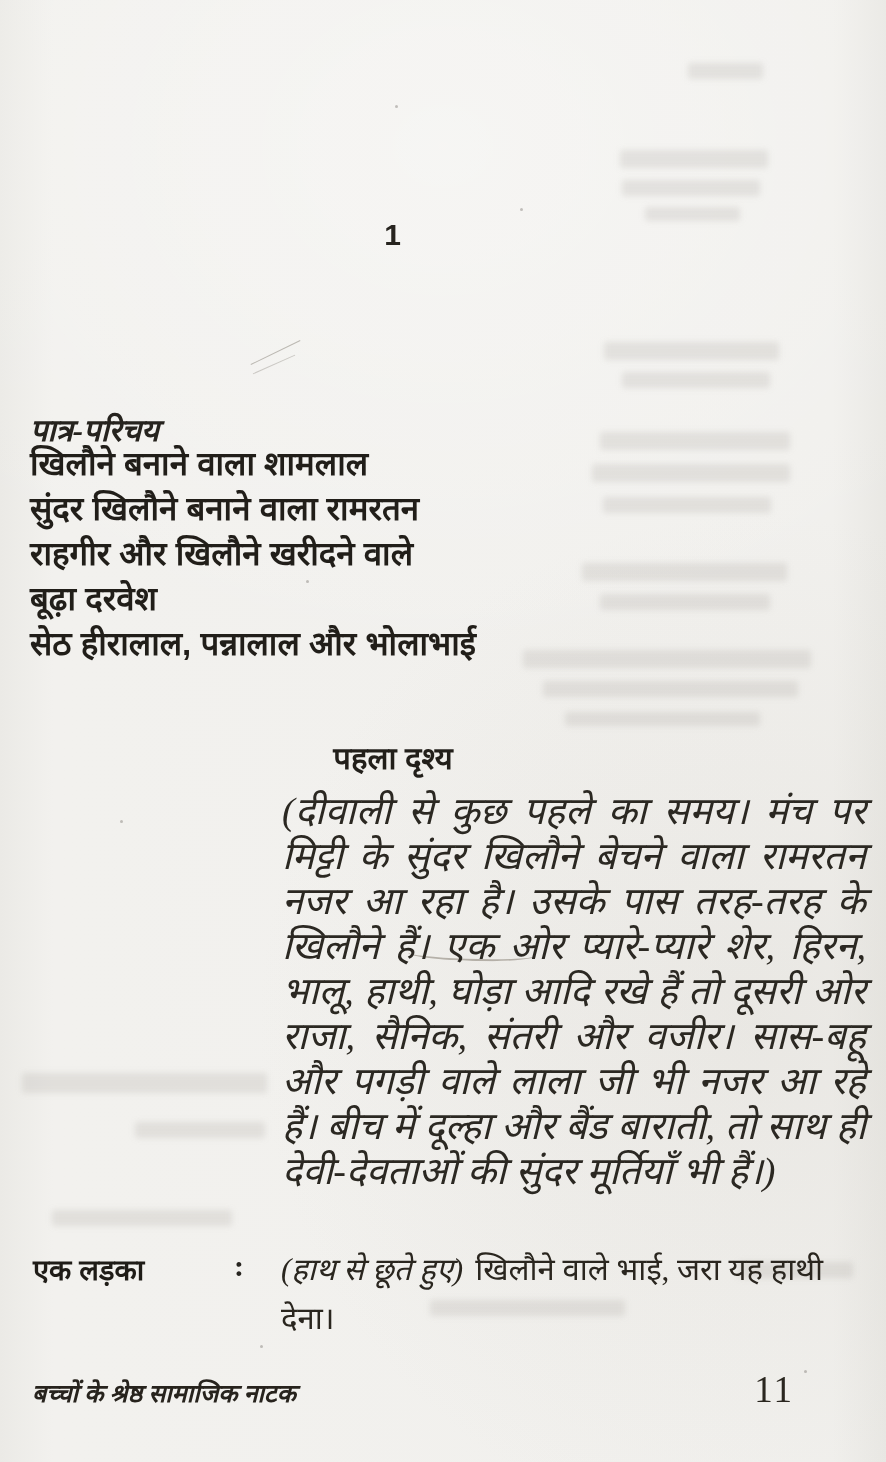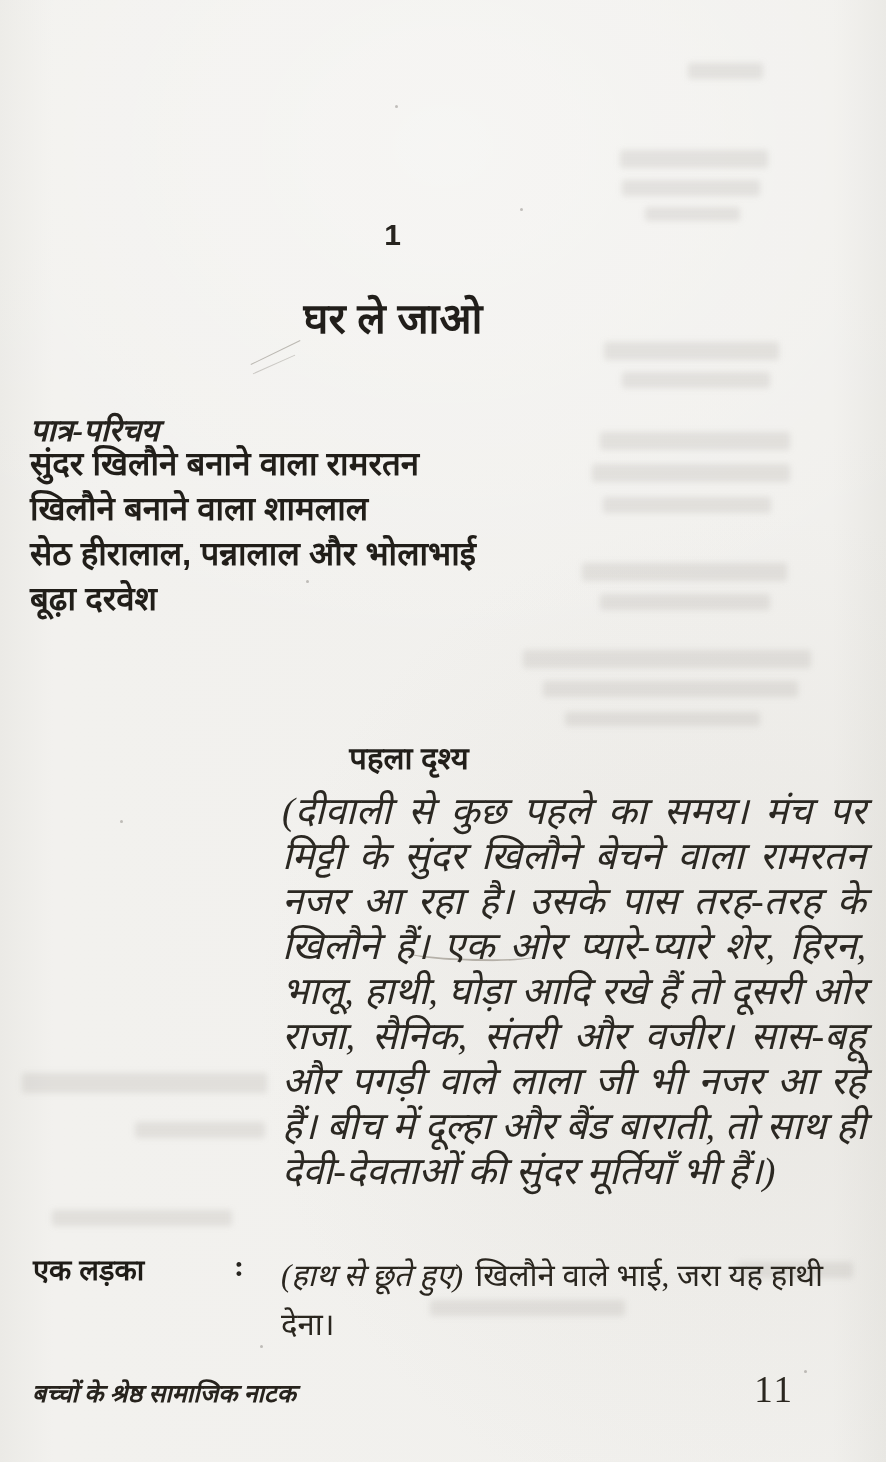--- a/index.html
+++ b/index.html
@@ -61,21 +61,20 @@
     line-height: 45px;
     color: #211e19;
     white-space: nowrap;
   }
   .scene-heading {
     top: 736px;
     font-family: "Liberation Sans", "DejaVu Sans", sans-serif;
     font-weight: 700;
     font-size: 31px;
     color: #221f1a;
-    margin-left: 16px;
   }
   .stage-direction {
     position: absolute;
     top: 789px;
     left: 282px;
     width: 584px;
     font-style: italic;
     font-size: 38px;
     line-height: 45px;
     text-align: justify;
@@ -95,21 +94,21 @@
   .dialogue-colon {
     position: absolute;
     left: 234px;
     top: 6px;
     font-weight: 700;
     font-size: 30px;
   }
   .dialogue-text {
     position: absolute;
     left: 281px;
-    top: 8px;
+    top: 2px;
     width: 566px;
     font-size: 31px;
     line-height: 49px;
     color: #2a261f;
   }
   .dialogue-direction { font-style: italic; margin-right: 12px; }
   .footer {
     position: absolute;
     top: 1368px;
     left: 32px;
@@ -194,29 +193,29 @@
   <div class="pen-underline"></div>
   <div class="speck" style="top:105px;left:395px;"></div>
   <div class="speck" style="top:208px;left:520px;"></div>
   <div class="speck" style="top:580px;left:306px;"></div>
   <div class="speck" style="top:820px;left:120px;"></div>
   <div class="speck" style="top:1345px;left:260px;"></div>
   <div class="speck" style="top:1370px;left:804px;"></div>
 
   <div class="center-col chapter-number">1</div>
 
-  <h1 class="center-col play-title" style="margin:0;">घर ले जाओ</h1>
 
   <div class="cast-heading">पात्र-परिचय</div>
 
   <div class="cast-list">
+    <span class="cast-item">खिलौने बनाने वाला शामलाल</span>
     <span class="cast-item">सुंदर खिलौने बनाने वाला रामरतन</span>
-    <span class="cast-item">खिलौने बनाने वाला शामलाल</span>
+    <span class="cast-item">राहगीर और खिलौने खरीदने वाले</span>
+    <span class="cast-item">बूढ़ा दरवेश</span>
     <span class="cast-item">सेठ हीरालाल, पन्नालाल और भोलाभाई</span>
-    <span class="cast-item">बूढ़ा दरवेश</span>
   </div>
 
   <div class="center-col scene-heading">पहला दृश्य</div>
 
   <p class="stage-direction" style="margin:0;">(दीवाली से कुछ पहले का समय। मंच पर मिट्टी के सुंदर खिलौने बेचने वाला रामरतन नजर आ रहा है। उसके पास तरह-तरह के खिलौने हैं। एक ओर प्यारे-प्यारे शेर, हिरन, भालू, हाथी, घोड़ा आदि रखे हैं तो दूसरी ओर राजा, सैनिक, संतरी और वजीर।  सास-बहू और पगड़ी वाले लाला जी भी नजर आ रहे हैं। बीच में दूल्हा और बैंड बाराती, तो साथ ही देवी-देवताओं की सुंदर मूर्तियाँ भी हैं।)</p>
 
   <div class="dialogue-row">
     <span class="dialogue-speaker">एक लड़का</span>
     <span class="dialogue-colon">:</span>
     <span class="dialogue-text"><span class="dialogue-direction">(हाथ से छूते हुए)</span><span>खिलौने वाले भाई, जरा यह हाथी देना।</span></span>

